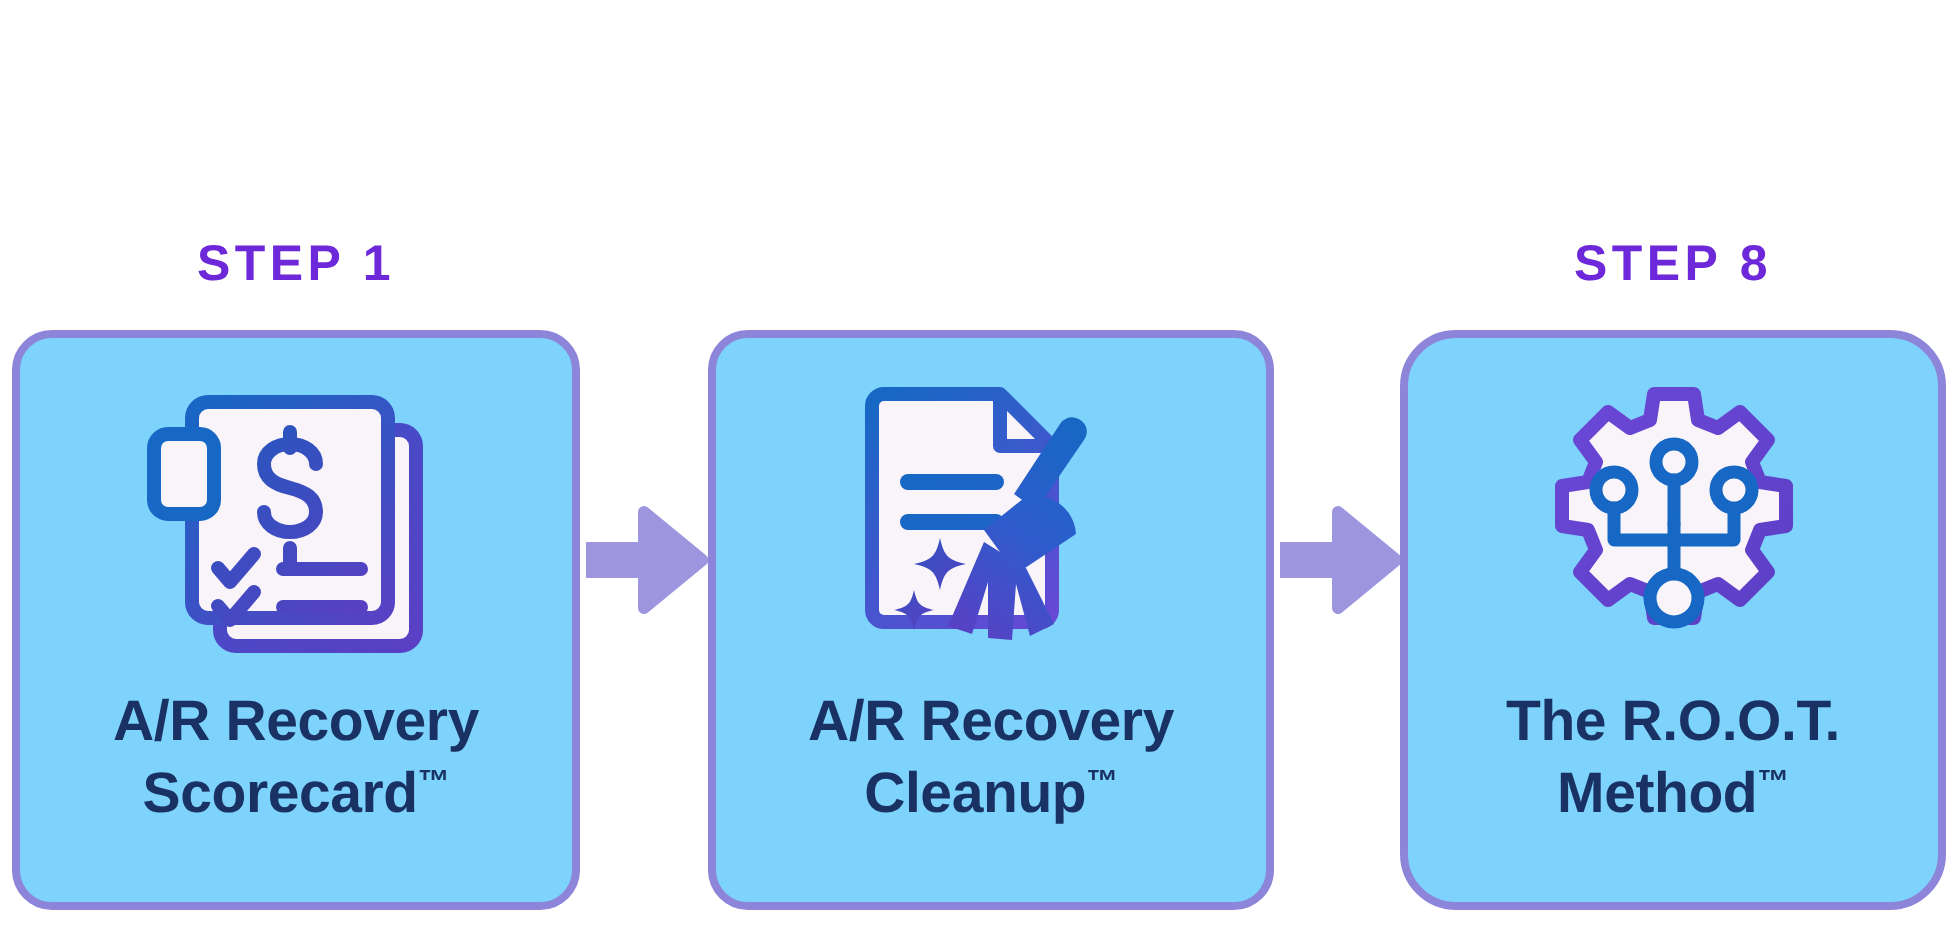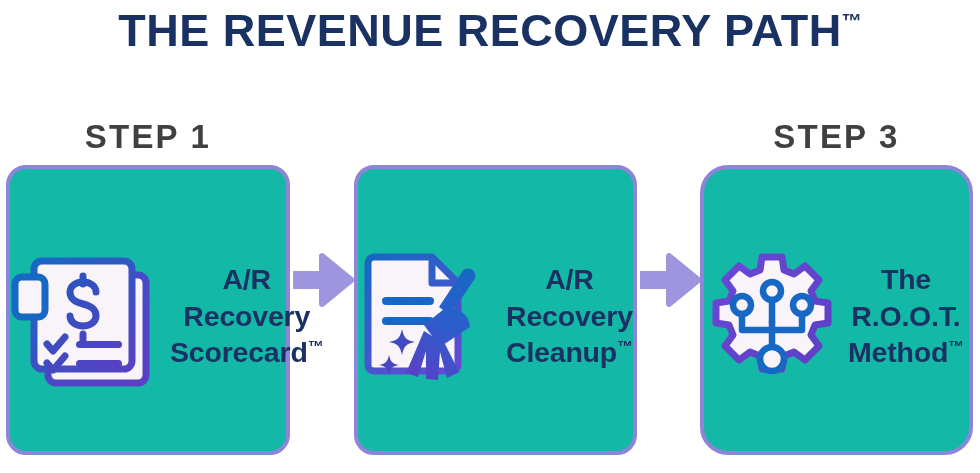--- a/index.html
+++ b/index.html
@@ -37,41 +37,42 @@
   .title .tm {
     font-size: 20px;
     vertical-align: 18px;
     letter-spacing: 0;
   }
 
   
   .step-label {
     position: absolute;
     top: 118px;
-    font-size: 33px;
+    font-size: 25px;
     font-weight: bold;
-    color: #404040;
+    color: #6d28d9;
     letter-spacing: 2.2px;
     text-align: center;
     white-space: nowrap;
   }
   #step-label-1 { left: 6px;   width: 284px; }
   #step-label-2 { left: 354px; width: 283px; }
   #step-label-3 { left: 700px; width: 273px; }
 
   
   .card {
     position: absolute;
     top: 165px;
     height: 290px;
     box-sizing: border-box;
-    background: #14b8a6;
+    background: #7dd3fc;
     border: 4px solid #8d85d9;
     border-radius: 20px;
     display: flex;
+    flex-direction: column;
     align-items: center;
     justify-content: flex-start;
   }
   #card-1 { left: 6px;   width: 284px; }
   #card-2 { left: 354px; width: 283px; }
   #card-3 { left: 700px; width: 273px; border-radius: 28px; }
 
   .card-icon {
     margin-top: 22px;
     height: 140px;
@@ -103,26 +104,23 @@
     height: 56px;
   }
   #arrow-1 { left: 293px; }
   #arrow-2 { left: 640px; }
 </style>
 </head>
 <body>
 
 <div id="infographic">
 
-  <div class="title">
-    <span>THE REVENUE RECOVERY PATH</span><span class="tm">™</span>
-  </div>
 
   <div class="step-label" id="step-label-1">STEP 1</div>
-  <div class="step-label" id="step-label-3">STEP 3</div>
+  <div class="step-label" id="step-label-3">STEP 8</div>
 
   <div class="card" id="card-1">
     <div class="card-icon">
       <svg width="152" height="140" viewBox="0 0 152 140" fill="none" xmlns="http://www.w3.org/2000/svg" aria-hidden="true">
         <defs>
           <linearGradient id="g1-front" x1="20" y1="8" x2="120" y2="128" gradientUnits="userSpaceOnUse">
             <stop offset="0" stop-color="#1668c4"></stop>
             <stop offset="1" stop-color="#5b3fc4"></stop>
           </linearGradient>
           <linearGradient id="g1-back" x1="40" y1="20" x2="140" y2="135" gradientUnits="userSpaceOnUse">

